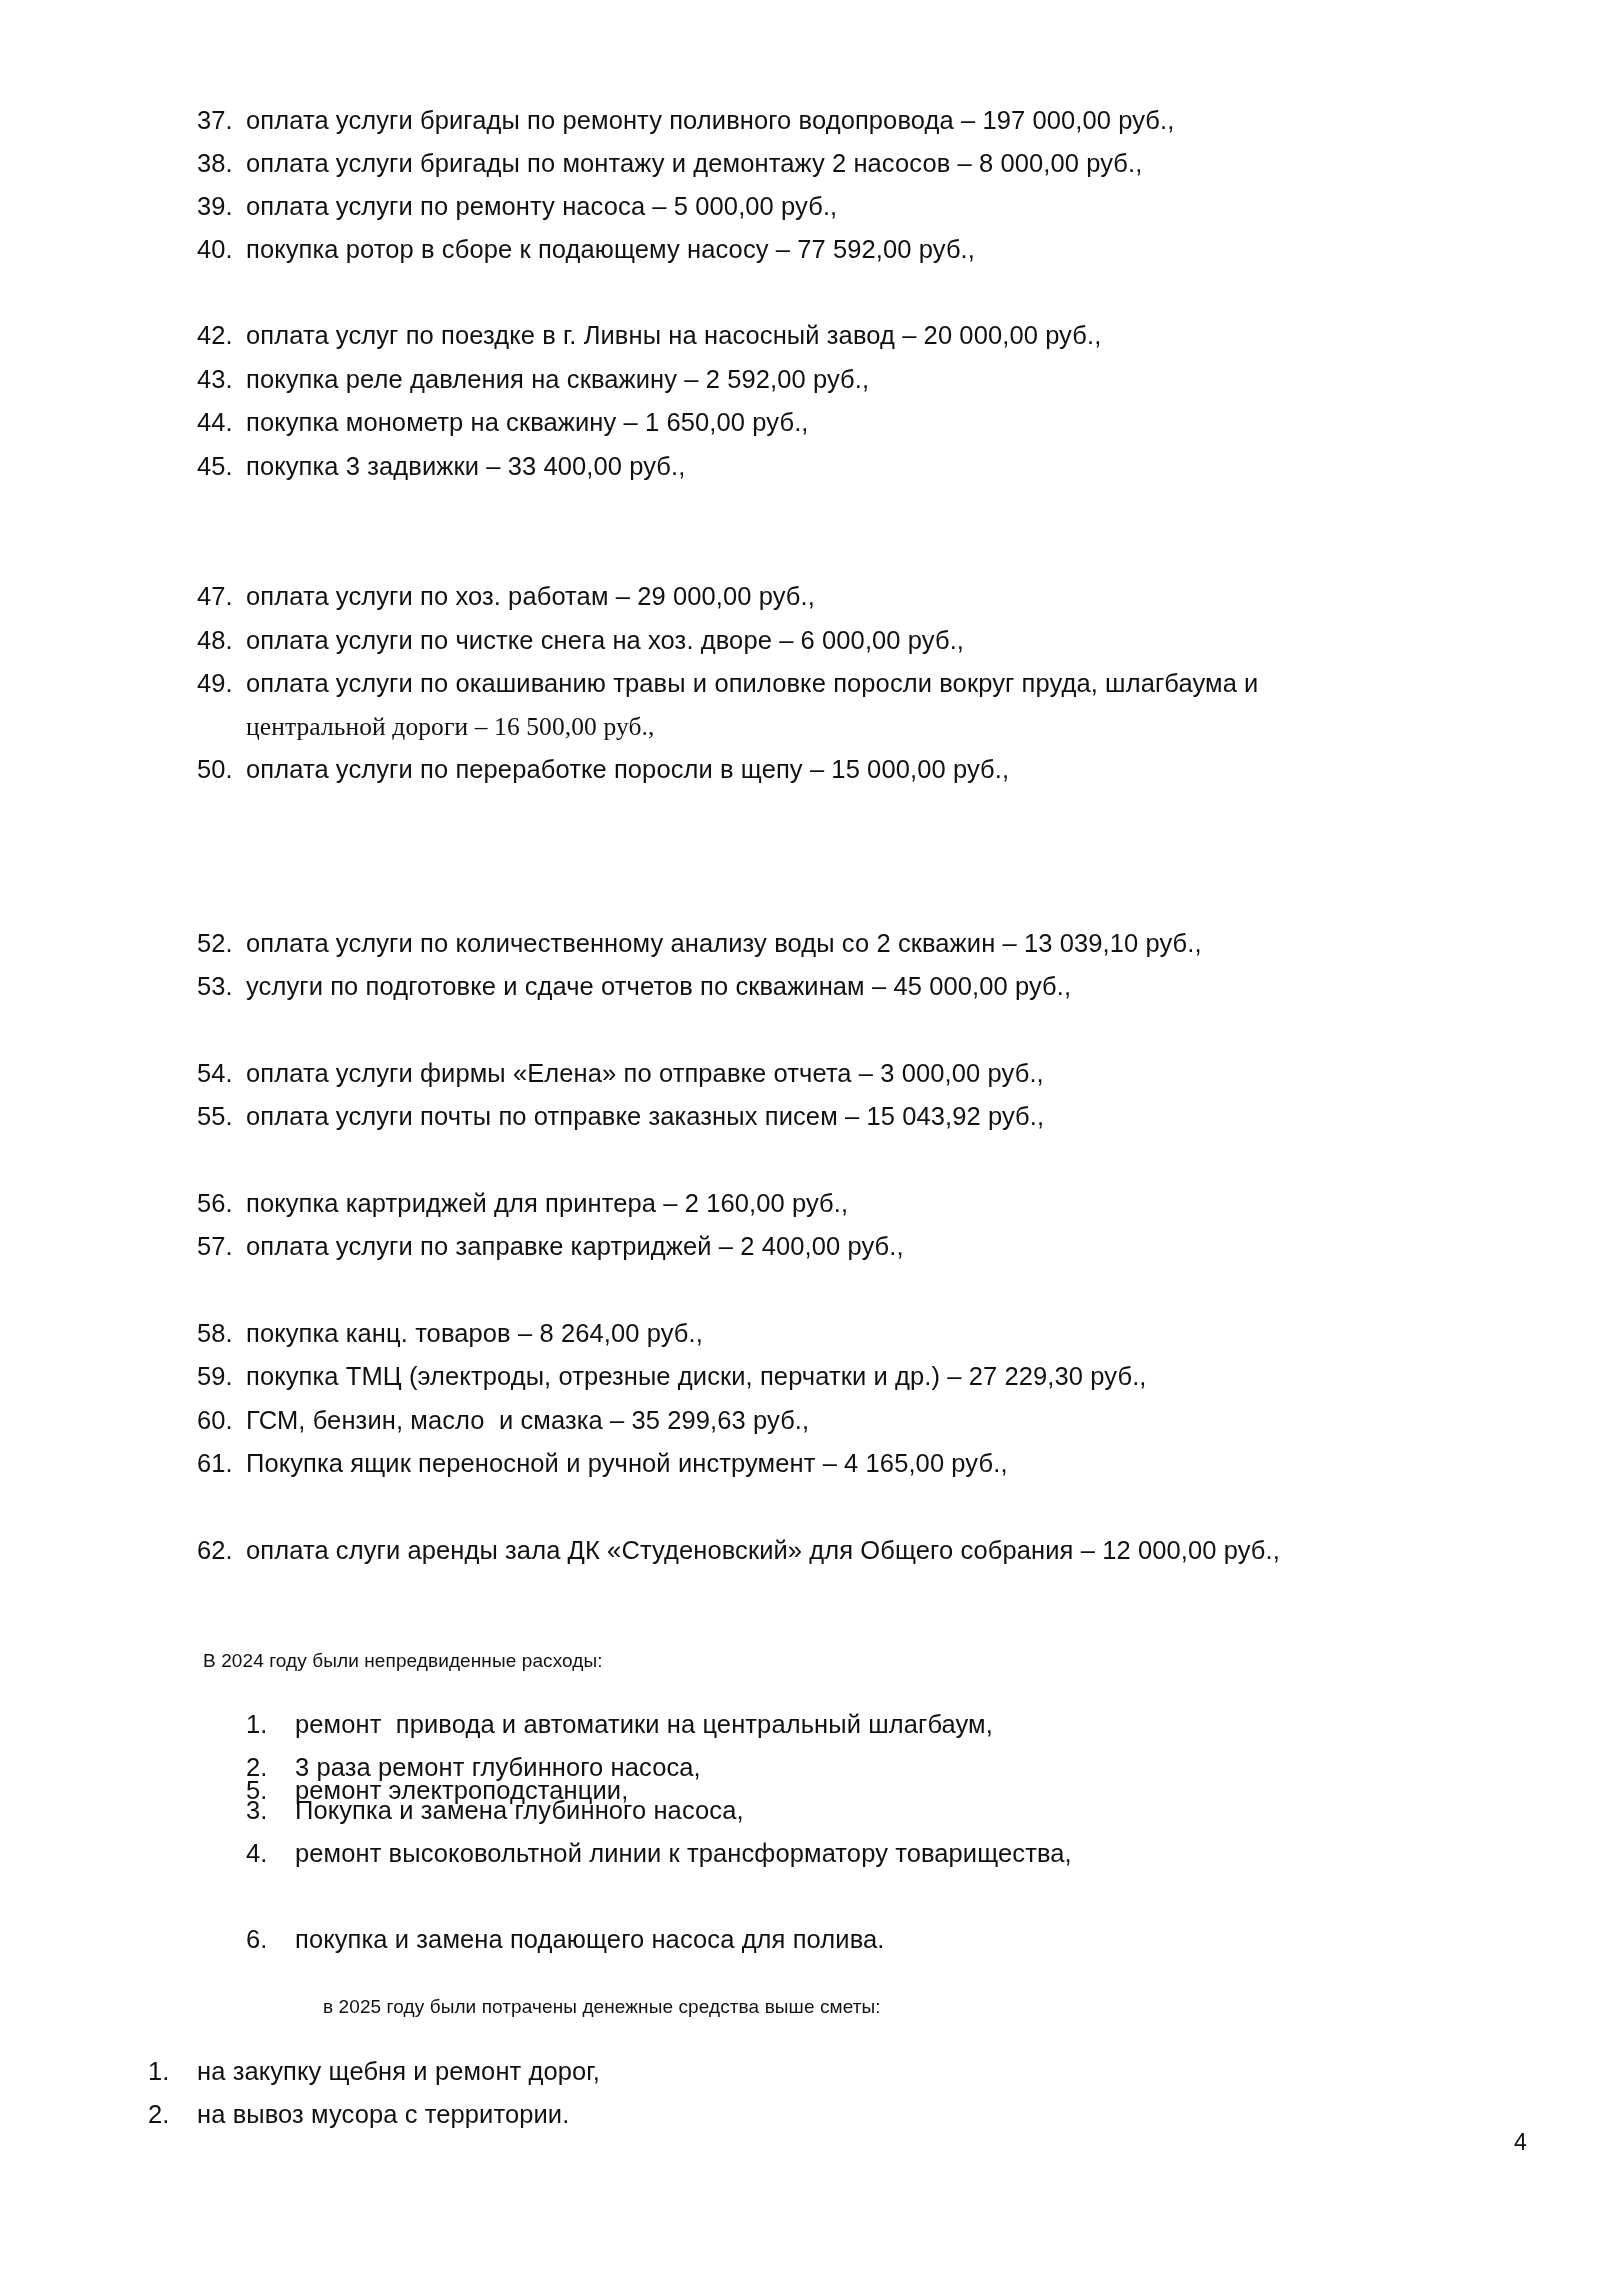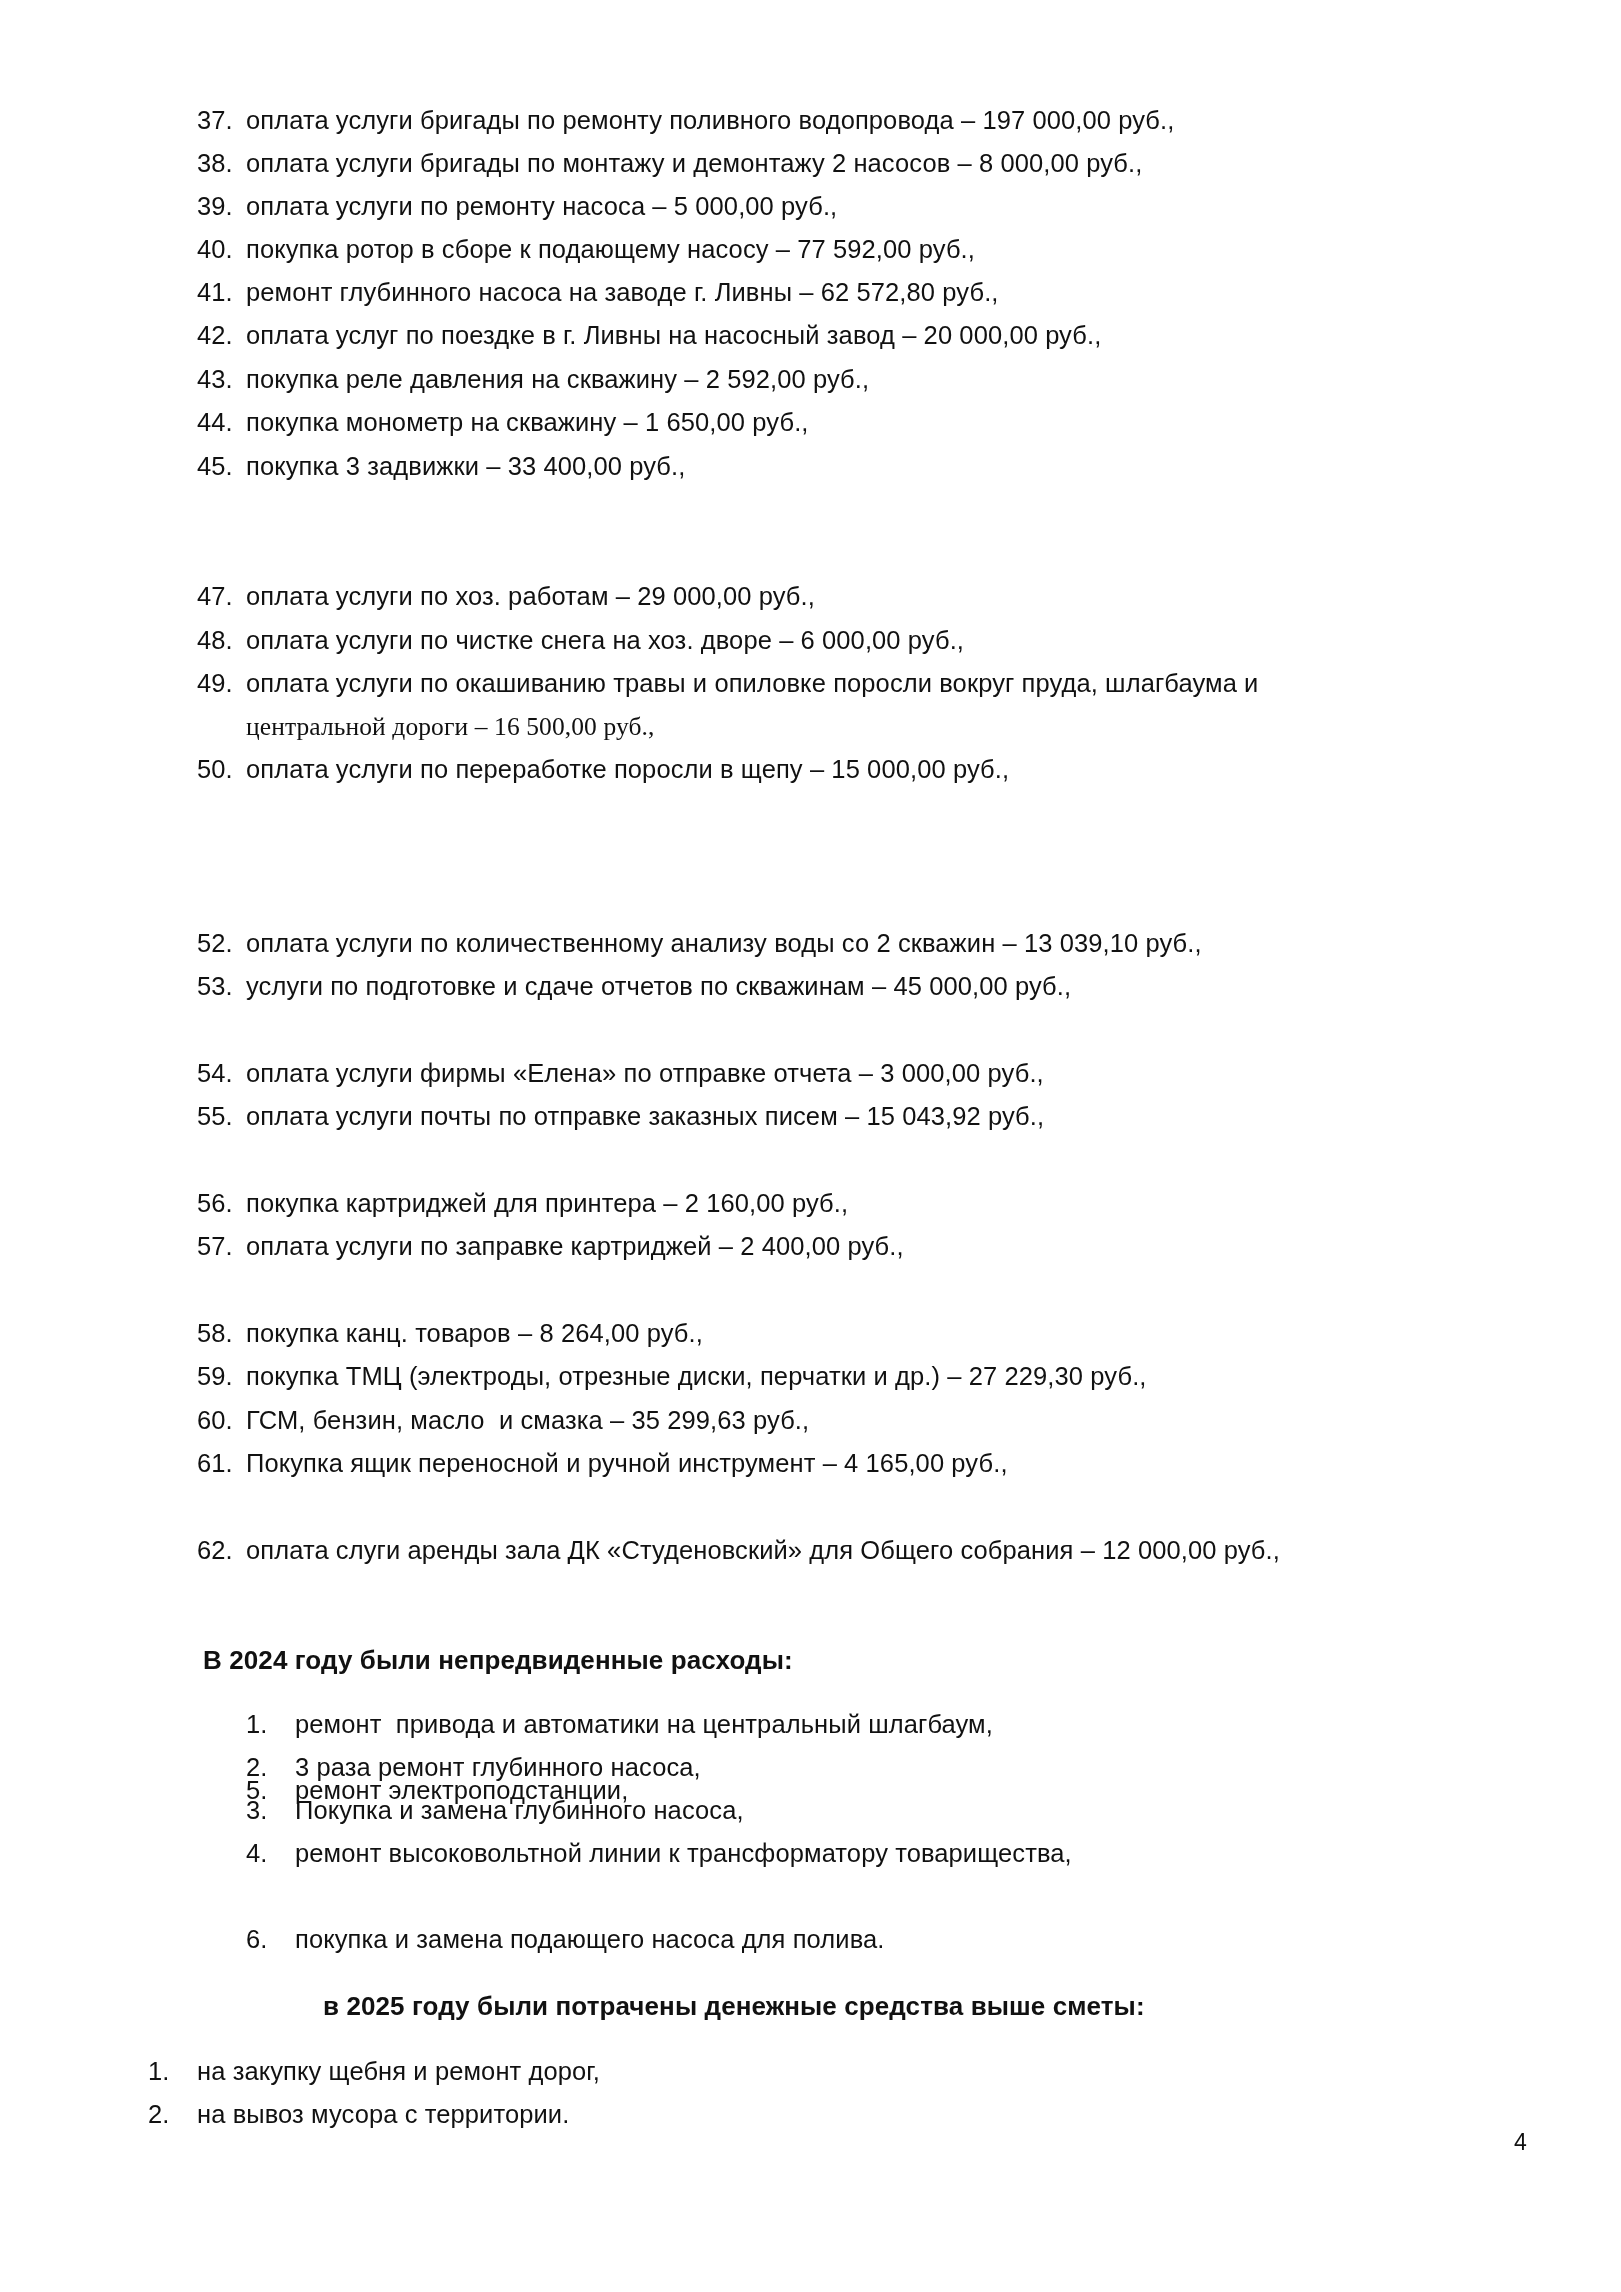--- a/index.html
+++ b/index.html
@@ -10,37 +10,36 @@
   }
   .page { position: absolute; left: 0; top: 0; width: 1621px; height: 2293px; }
   .line {
     position: absolute; white-space: nowrap;
     font-size: 25.5px; line-height: 43px; letter-spacing: 0.1px;
   }
   .num { display: inline-block; }
   .main-item .num { width: 49px; }
   .main-item { left: 197px; }
   .cont { left: 246px; font-family: Liberation Serif, serif; }
-  .para { font-size: 26px; font-weight: bold; }
+  .para { font-size: 19px; }
   .sub-item .num { width: 49px; }
   .page-number {
     position: absolute; left: 1514px; top: 2126px;
     font-size: 23px; line-height: 32px;
   }
 </style>
 </head>
 <body>
 
 <div class="page">
 
   <div class="line main-item" style="top:99px"><span class="num">37.</span><span>оплата услуги бригады по ремонту поливного водопровода – 197 000,00 руб.,</span></div>
   <div class="line main-item" style="top:142px"><span class="num">38.</span><span>оплата услуги бригады по монтажу и демонтажу 2 насосов – 8 000,00 руб.,</span></div>
   <div class="line main-item" style="top:185px"><span class="num">39.</span><span>оплата услуги по ремонту насоса – 5 000,00 руб.,</span></div>
   <div class="line main-item" style="top:228px"><span class="num">40.</span><span>покупка ротор в сборе к подающему насосу – 77 592,00 руб.,</span></div>
-  <div class="line main-item" style="top:271px"><span class="num">41.</span><span>ремонт глубинного насоса на заводе г. Ливны – 62 572,80 руб.,</span></div>
   <div class="line main-item" style="top:314px"><span class="num">42.</span><span>оплата услуг по поездке в г. Ливны на насосный завод – 20 000,00 руб.,</span></div>
   <div class="line main-item" style="top:358px"><span class="num">43.</span><span>покупка реле давления на скважину – 2 592,00 руб.,</span></div>
   <div class="line main-item" style="top:401px"><span class="num">44.</span><span>покупка монометр на скважину – 1 650,00 руб.,</span></div>
   <div class="line main-item" style="top:445px"><span class="num">45.</span><span>покупка 3 задвижки – 33 400,00 руб.,</span></div>
 
   <div class="line main-item" style="top:575px"><span class="num">47.</span><span>оплата услуги по хоз. работам – 29 000,00 руб.,</span></div>
   <div class="line main-item" style="top:619px"><span class="num">48.</span><span>оплата услуги по чистке снега на хоз. дворе – 6 000,00 руб.,</span></div>
   <div class="line main-item" style="top:662px"><span class="num">49.</span><span>оплата услуги по окашиванию травы и опиловке поросли вокруг пруда, шлагбаума и</span></div>
   <div class="line cont" style="top:705px">центральной дороги – 16 500,00 руб.,</div>
   <div class="line main-item" style="top:748px"><span class="num">50.</span><span>оплата услуги по переработке поросли в щепу – 15 000,00 руб.,</span></div>

